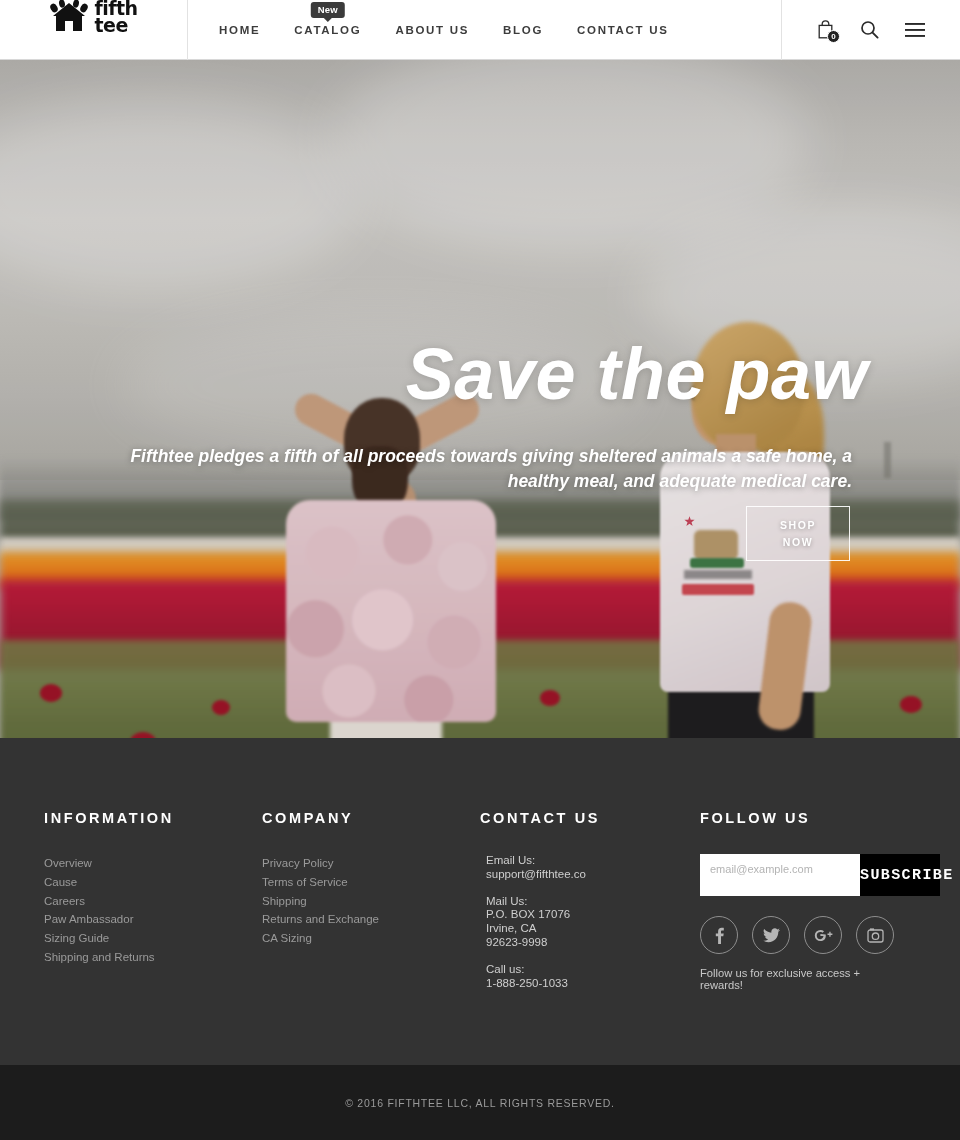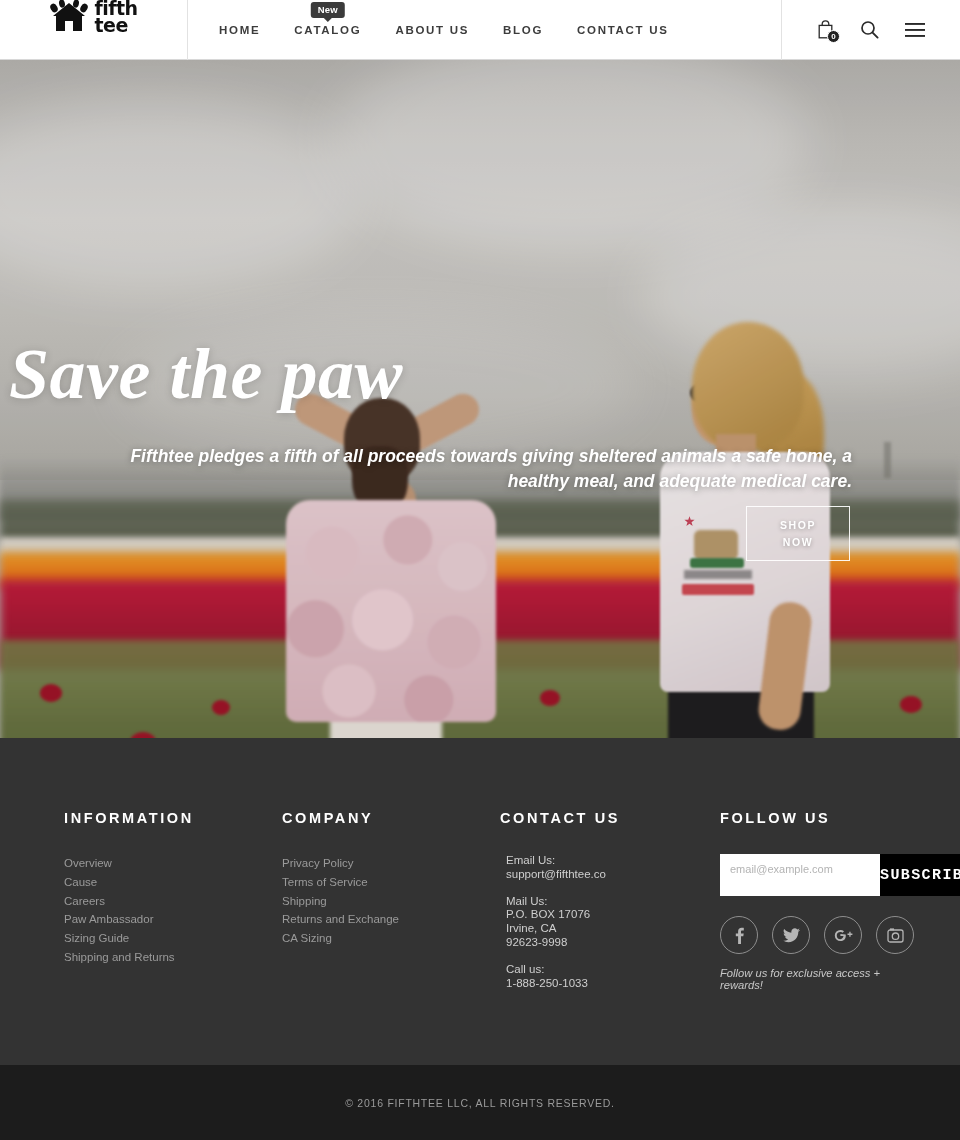--- a/index.html
+++ b/index.html
@@ -205,22 +205,23 @@
     background: #4b4b4b; opacity: 0.55; filter: blur(1.6px); }
   .m-flag-bar { position: absolute; left: 44px; top: 262px; width: 72px; height: 11px;
     background: #cf4a52; border-radius: 2px; filter: blur(1.2px); }
 
   .hero-overlay { position: absolute; inset: 0; background: rgba(40,34,30,0.07); }
 
   .hero-content {
     position: absolute; left: 0; top: 0; width: 960px; height: 678px;
   }
   .hero-title {
-    position: absolute; left: 9px; top: 278px; width: 852px;
-    font-family: Liberation Serif, serif;
+    position: absolute; left: 16px; top: 278px; width: 852px;
+    text-align: right;
+    font-family: Liberation Sans, sans-serif;
     font-style: italic; font-weight: bold;
     font-size: 72px; line-height: 1;
     color: #ffffff;
     letter-spacing: 0.5px;
     text-shadow: 0 1px 8px rgba(0,0,0,0.18);
   }
   .hero-sub {
     position: absolute; left: 108px; top: 384px; width: 744px;
     text-align: right;
     font-style: italic; font-weight: bold;
@@ -240,21 +241,21 @@
     text-shadow: 0 1px 4px rgba(0,0,0,0.3);
   }
 
   
   .footer {
     width: 960px; height: 327px;
     background: #333333;
     position: relative;
   }
   .footer-inner {
-    position: absolute; left: 64px; top: 72px;
+    position: absolute; left: 44px; top: 72px;
     width: 860px; display: flex;
   }
   .fcol-1 { width: 218px; }
   .fcol-2 { width: 218px; }
   .fcol-3 { width: 220px; }
   .fcol-4 { width: 204px; }
 
   .f-head {
     color: #ffffff; font-size: 14.5px; font-weight: bold;
     letter-spacing: 2.6px; margin-bottom: 28px;
@@ -280,21 +281,21 @@
     font-family: Liberation Mono, monospace;
     font-size: 15px; font-weight: bold; letter-spacing: 1.4px;
   }
   .social-row { display: flex; gap: 14px; margin-top: 20px; }
   .social {
     width: 38px; height: 38px; border-radius: 50%;
     border: 1px solid #8e8e8e;
     display: flex; align-items: center; justify-content: center;
     color: #b5b5b5; cursor: pointer;
   }
-  .follow-note { color: #c8c8c8; font-size: 11.2px; margin-top: 13px; font-style: italic; }
+  .follow-note { color: #c8c8c8; font-size: 11.2px; margin-top: 13px; }
 
   .copyright {
     width: 960px; height: 75px;
     background: #1c1c1c;
     display: flex; align-items: center; justify-content: center;
   }
   .copyright span {
     color: #9a9a9a; font-size: 10.5px; letter-spacing: 0.75px;
   }
 </style>

